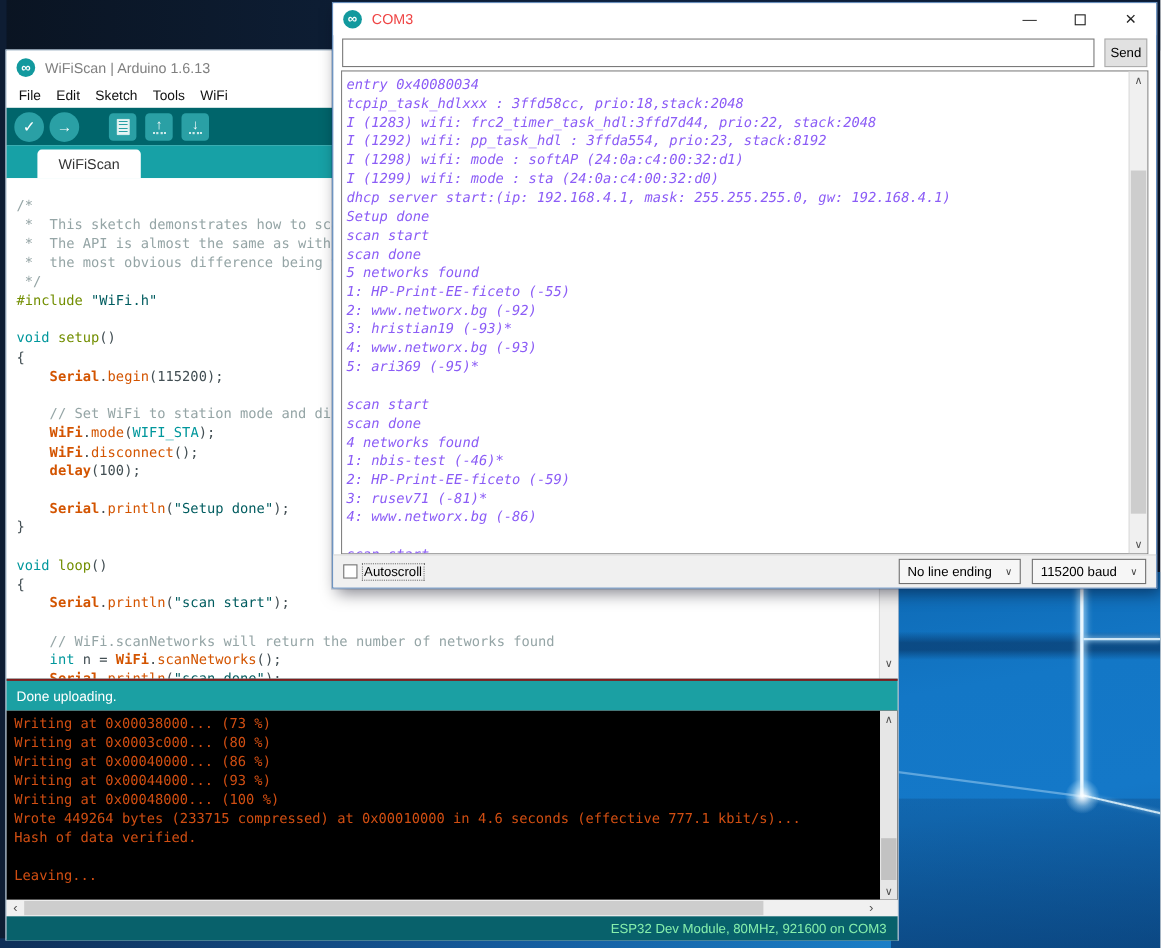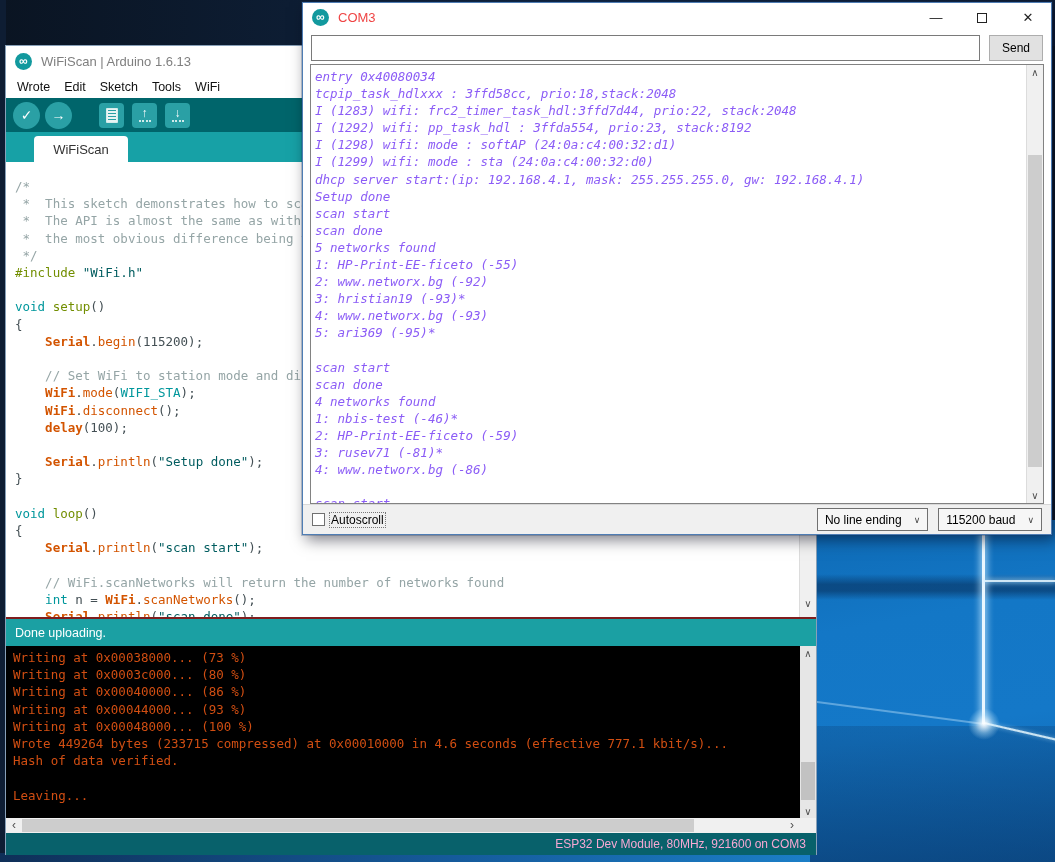--- a/index.html
+++ b/index.html
@@ -79,38 +79,38 @@
   .console-scroll .up, .console-scroll .down { position:absolute; left:0; width:100%;
          text-align:center; color:#505050; font-size:10px; }
   .console-scroll .up { top:2px; } .console-scroll .down { bottom:1px; }
   .console-scroll .thumb { position:absolute; left:1px; right:1px; top:116px; height:38px; background:#c2c2c2; }
   .hscroll { position:absolute; left:0; top:772px; right:0; height:15px; background:#f0f0f0; }
   .hscroll .left, .hscroll .right { position:absolute; top:0; height:100%; width:16px;
          color:#505050; font-size:12px; text-align:center; line-height:14px; }
   .hscroll .left { left:0; } .hscroll .right { right:16px; }
   .hscroll .thumb { position:absolute; left:16px; top:1px; height:13px; width:672px; background:#cdcdcd; }
   .ide-footer { position:absolute; left:0; top:787px; right:0; height:22px; background:#08616b;
-         color:#f9a8d4; font-size:12px; display:flex; align-items:center;
+         color:#86efac; font-size:12px; display:flex; align-items:center;
          justify-content:flex-end; padding-right:10px; }
 
   
   .serial { position:absolute; left:302px; top:2px; width:750px; height:533px; background:#fff;
          border:1px solid #4f7db4; box-shadow: 0 0 0 1px rgba(25,55,100,.25), 4px 5px 14px rgba(0,0,20,.5); }
   .serial-titlebar { position:absolute; left:0; top:0; right:0; height:29px; background:#fff;
          display:flex; align-items:center; padding-left:9px; }
   .serial-title { margin-left:9px; font-size:13px; color:#ef4444; }
   .win-controls { margin-left:auto; display:flex; height:100%; }
   .win-btn { width:46px; height:100%; display:flex; align-items:center; justify-content:center;
          color:#222; font-size:13px; }
   .max-box { width:10px; height:10px; border:1px solid #222; }
   .send-row { position:absolute; left:0; top:29px; right:0; height:32px; display:flex;
          align-items:center; padding:0 8px; gap:9px; }
   .send-input { flex:1; height:26px; border:1px solid #7a7a7a; font-size:12px; padding:0 5px;
          font-family:"Liberation Sans", sans-serif; }
-  .send-btn { width:54px; height:26px; background:#e1e1e1; border:1px solid #adadad;
+  .send-btn { width:39px; height:26px; background:#e1e1e1; border:1px solid #adadad;
          font-size:12px; color:#000; font-family:"Liberation Sans", sans-serif; }
   .serial-output { position:absolute; left:7px; right:7px; top:61px; bottom:30px; background:#fff;
          border:1px solid #828282; overflow:hidden; }
   .serial-output pre { position:absolute; left:4px; top:3px; color:#8b5cf6;
          font-family:"DejaVu Sans Mono", monospace; font-size:12.5px; line-height:17.1px;font-style:italic; }
   .serial-scroll { position:absolute; right:0; top:0; bottom:0; width:17px; background:#f0f0f0;
          border-left:1px solid #dcdcdc; }
   .serial-scroll .up, .serial-scroll .down { position:absolute; left:0; width:100%;
          text-align:center; color:#505050; font-size:10px; }
   .serial-scroll .up { top:2px; } .serial-scroll .down { bottom:2px; }
@@ -143,21 +143,21 @@
   </div>
 
   <div class="ide">
 
     <div class="ide-titlebar">
       <div class="logo">∞</div>
       <div class="ide-title">WiFiScan | Arduino 1.6.13</div>
     </div>
 
     <div class="ide-menubar">
-        <span>Wrote</span>
+        <span>File</span>
         <span>Edit</span>
         <span>Sketch</span>
         <span>Tools</span>
         <span>WiFi</span>
       </div>
 
     <div class="ide-toolbar">
       <div class="tb-circle">✓</div>
       <div class="tb-circle">→</div>
       <div class="tb-square first">

